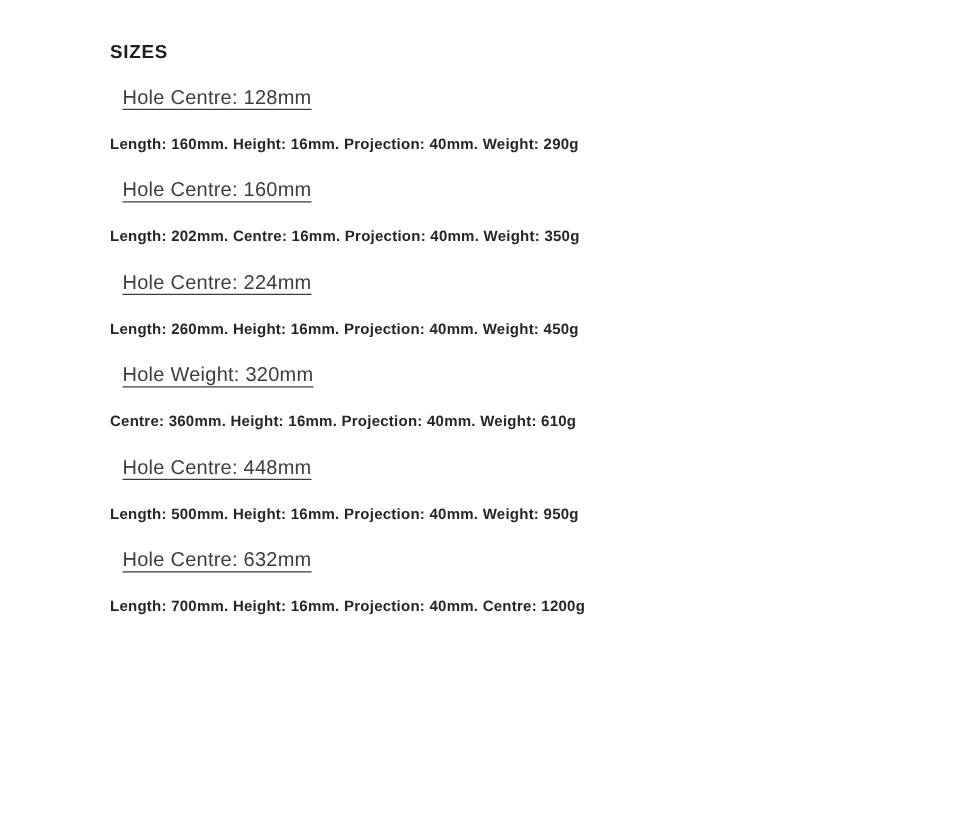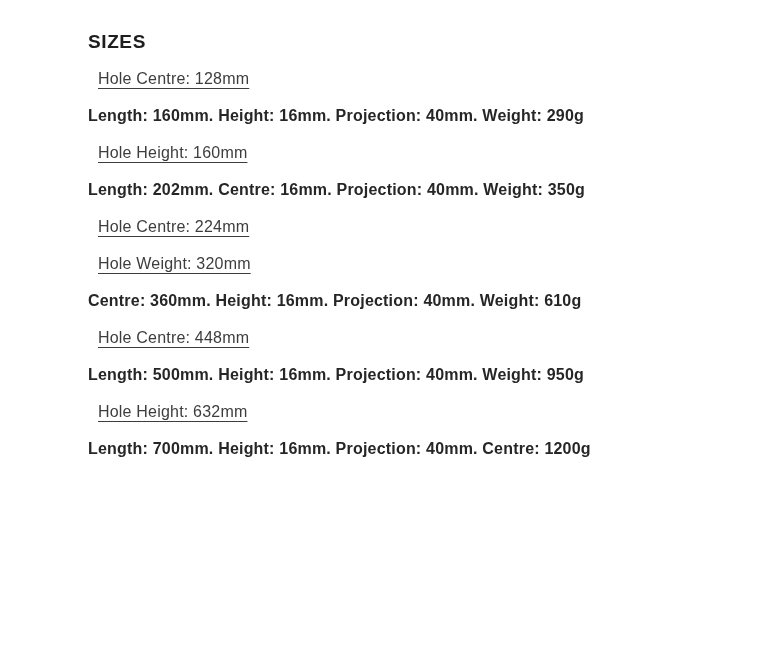--- a/index.html
+++ b/index.html
@@ -11,21 +11,21 @@
     width: 768px;
     height: 658px;
     overflow: hidden;
     font-family: "Liberation Sans", sans-serif;
     -webkit-font-smoothing: antialiased;
   }
   .sizes-section {
     padding: 33px 40px 0 88px;
   }
   .sizes-heading {
-    font-size: 19px;
+    font-size: 15px;
     font-weight: 700;
     letter-spacing: 0.6px;
     color: #1e1e1e;
     line-height: 18px;
     margin: 0 0 18px 0;
   }
   .size-row {
     margin: 0;
   }
   .hole-centre-link {
@@ -35,58 +35,59 @@
     letter-spacing: 0.2px;
     color: #3d3d3d;
     line-height: 19px;
     margin: 0 0 18px 10px;
     text-decoration: underline;
     text-decoration-thickness: 1px;
     text-underline-offset: 4px;
     cursor: pointer;
   }
   .size-specs {
-    font-size: 16px;
+    font-size: 12px;
     font-weight: 700;
     letter-spacing: 0.2px;
     color: #262626;
     line-height: 19px;
     margin: 0 0 18px 0;
   }
 </style>
 </head>
 <body>
 
 <div class="sizes-section">
 
   <h2 class="sizes-heading">SIZES</h2>
 
   <div class="size-row">
     <a class="hole-centre-link">Hole Centre: 128mm</a>
     <p class="size-specs">Length: 160mm. Height: 16mm. Projection: 40mm. Weight: 290g</p>
   </div>
 
   <div class="size-row">
-    <a class="hole-centre-link">Hole Height: 160mm</a>
+    <a class="hole-centre-link">Hole Centre: 160mm</a>
     <p class="size-specs">Length: 202mm. Centre: 16mm. Projection: 40mm. Weight: 350g</p>
   </div>
 
   <div class="size-row">
     <a class="hole-centre-link">Hole Centre: 224mm</a>
+    <p class="size-specs">Length: 260mm. Height: 16mm. Projection: 40mm. Weight: 450g</p>
   </div>
 
   <div class="size-row">
     <a class="hole-centre-link">Hole Weight: 320mm</a>
     <p class="size-specs">Centre: 360mm. Height: 16mm. Projection: 40mm. Weight: 610g</p>
   </div>
 
 
   <div class="size-row">
     <a class="hole-centre-link">Hole Centre: 448mm</a>
     <p class="size-specs">Length: 500mm. Height: 16mm. Projection: 40mm. Weight: 950g</p>
   </div>
 
   <div class="size-row">
-    <a class="hole-centre-link">Hole Height: 632mm</a>
+    <a class="hole-centre-link">Hole Centre: 632mm</a>
     <p class="size-specs">Length: 700mm. Height: 16mm. Projection: 40mm. Centre: 1200g</p>
   </div>
 
 </div>
 
 </body></html>

